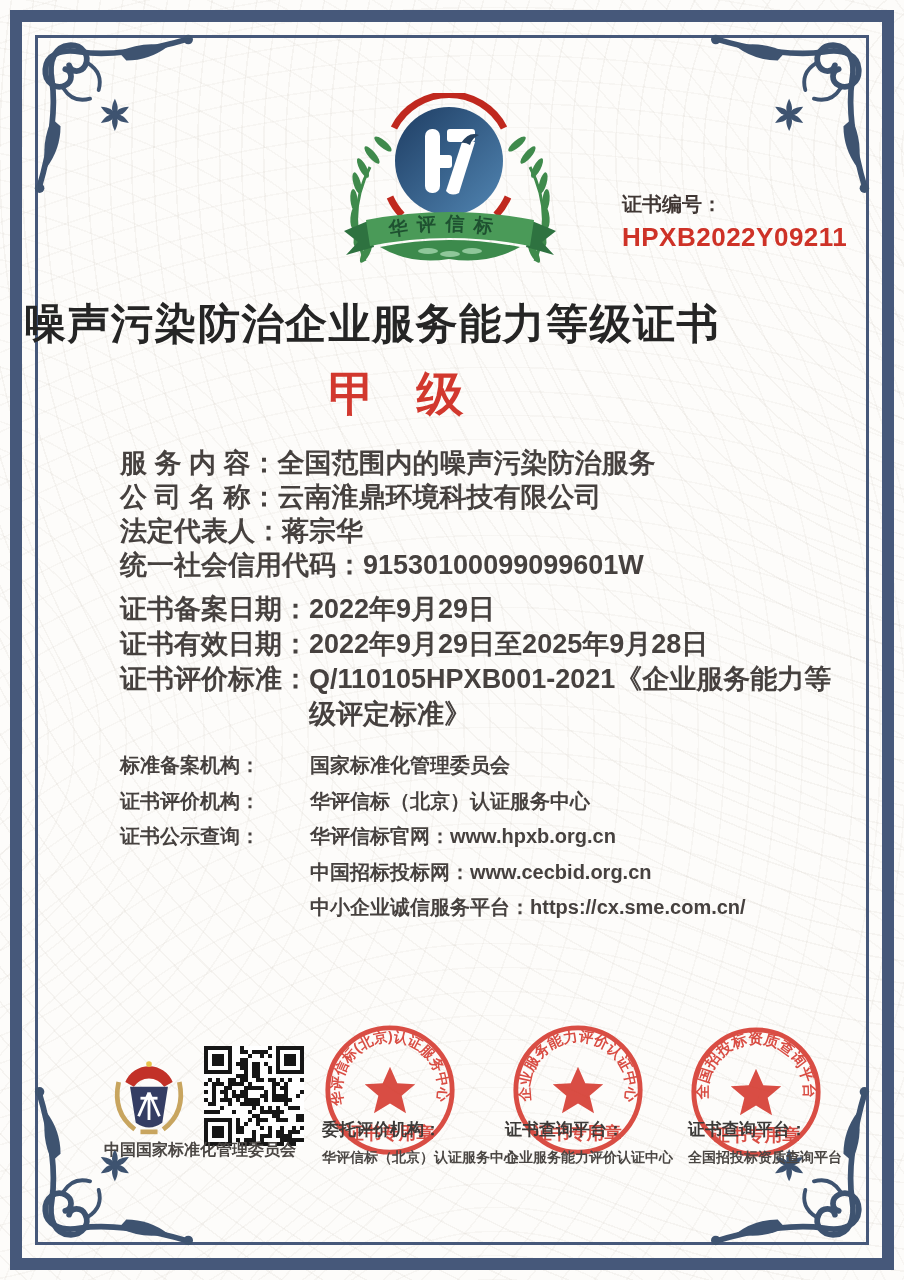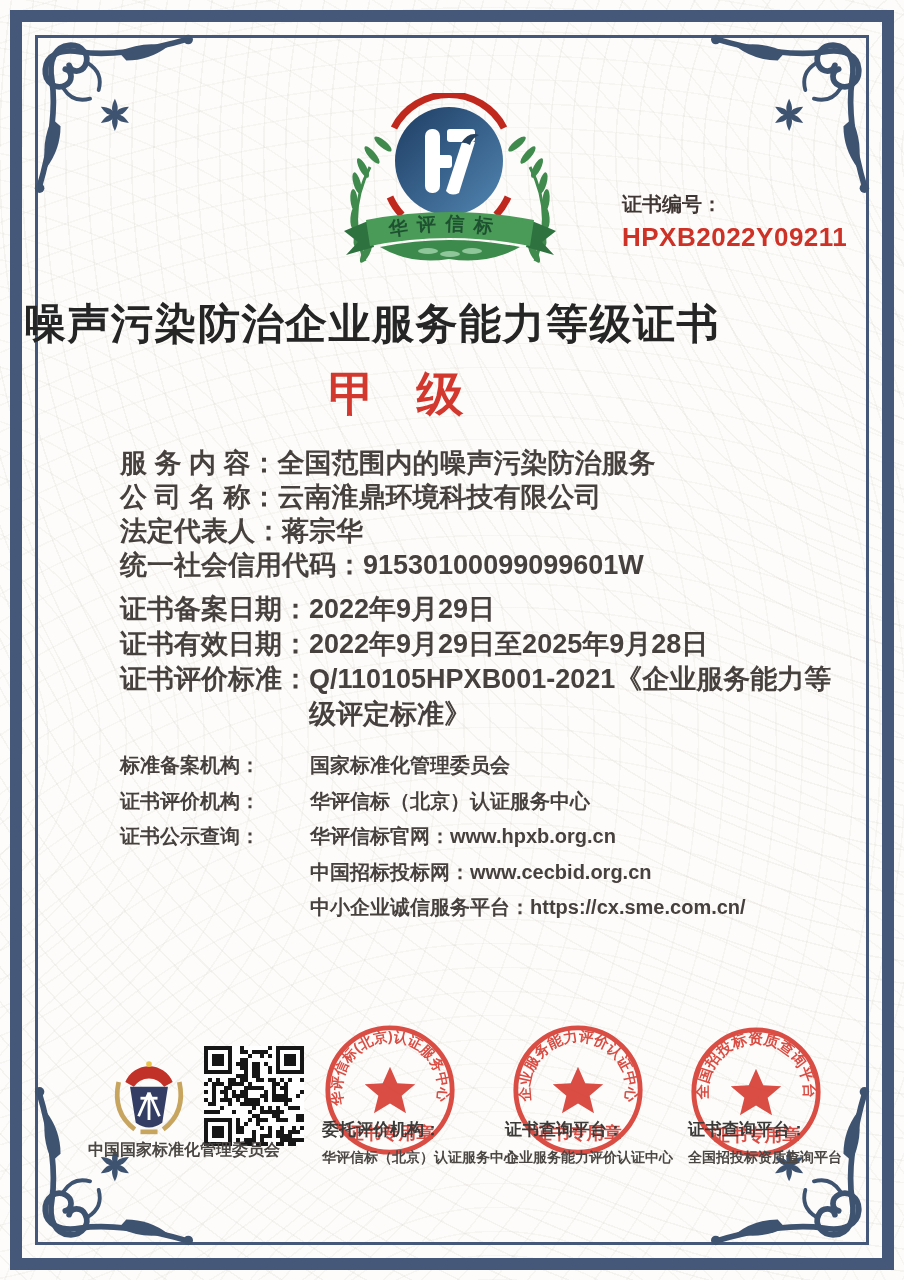--- a/index.html
+++ b/index.html
@@ -40,21 +40,21 @@
   .fields .row { line-height:34px; }
   .dates { top:592px; font-size:27px; }
   .dates .row { line-height:35px; }
   .dates .val { max-width:545px; }
   .agencies { top:748px; font-size:20px; }
   .agencies .row { line-height:35.5px; }
   .agencies .lbl { min-width:190px; }
 
   .emblem { position:absolute; left:106px; top:1048px; width:86px; height:90px; }
   .qr { position:absolute; left:204px; top:1046px; width:100px; height:100px; }
-  .org-caption { position:absolute; left:88px; top:1140px; width:224px; 
+  .org-caption { position:absolute; left:88px; top:1140px; width:224px; text-align:center;
                  font-size:16px; font-weight:600; color:#4a4643; }
 
   .seal { position:absolute; width:136px; height:136px; opacity:.88; }
   .seal1 { left:322px; top:1022px; }
   .seal2 { left:510px; top:1022px; }
   .seal3 { left:688px; top:1024px; }
   .seal-cap { position:absolute; z-index:5; }
   .seal-cap .cap-label { font-size:17px; font-weight:800; color:#3c3a38; }
   .seal-cap .cap-value { font-size:14px; font-weight:600; color:#4a4643; margin-top:8px; white-space:nowrap; }
   .cap1 { left:322px; top:1118px; }

